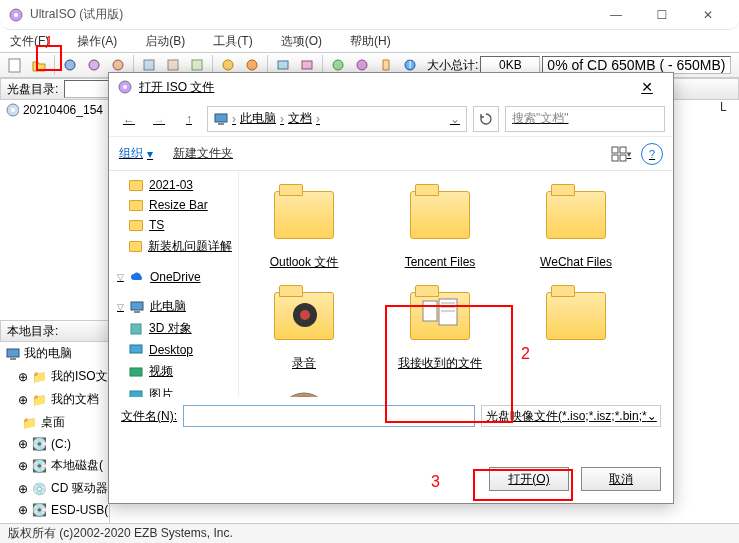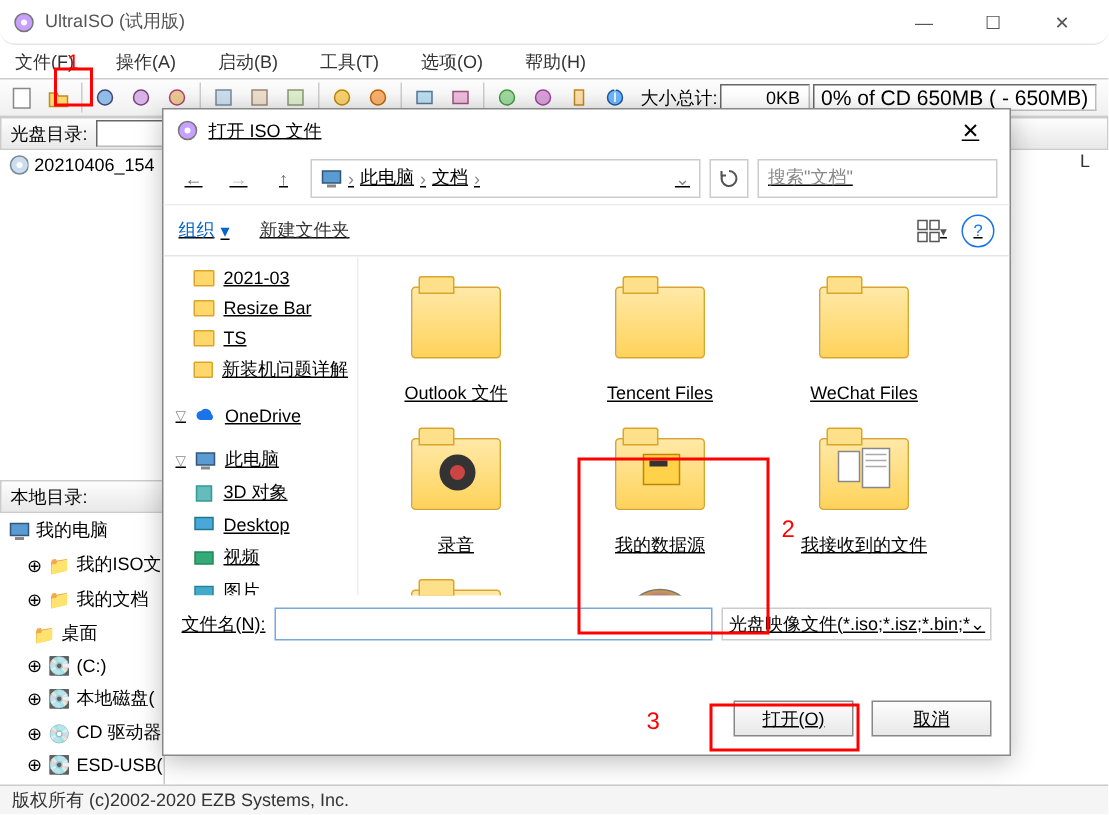--- a/index.html
+++ b/index.html
@@ -13,21 +13,21 @@
 
 .menubar { height: 22px; display: flex; align-items: flex-end; padding: 0 4px; position: relative; gap: 16px; }
 .menubar span { padding: 2px 6px; color: #333; }
 .red-box-1 { position: absolute; left: 36px; top: 45px; width: 26px; height: 26px; border: 2px solid red; z-index: 50; pointer-events: none; }
 .red-label-1 { position: absolute; left: 45px; top: 33px; color: red; font-size: 14px; z-index: 50; }
 
 .toolbar { height: 26px; display: flex; align-items: center; border-top: 1px solid #ccc; border-bottom: 1px solid #ccc; padding: 0 4px; gap: 2px; background: linear-gradient(#fdfdfd,#f0f0f0); }
 .toolbar .tb-btn { width: 22px; height: 22px; display: flex; align-items: center; justify-content: center; border: 1px solid transparent; }
 .toolbar .sep { width: 1px; height: 20px; background: #ccc; margin: 0 2px; }
 .toolbar .size-label { margin-left: 4px; }
-.toolbar .size-box { border: 1px inset #bbb; background: #fff; padding: 1px 6px; min-width: 60px; text-align: right; }
+.toolbar .size-box { border: 1px inset #bbb; background: #fff; padding: 1px 6px; min-width: 60px; text-align: center; }
 .toolbar .gauge { flex: 0 0 160px; height: 18px; border: 1px inset #bbb; background: #fff; font-size: 14px; display: flex; align-items: center; padding: 0 4px; white-space: nowrap; }
 
 .pane-header { height: 22px; background: linear-gradient(#fdfdfd,#e8e8e8); border: 1px solid #ccc; display: flex; align-items: center; padding: 0 6px; }
 .pane-header .combo { border: 1px inset #bbb; background: #fff; padding: 1px 4px; margin-left: 6px; min-width: 200px; height: 18px; }
 .tree-top { position: absolute; left: 0; top: 100px; width: 110px; height: 200px; border-right: 1px solid #ccc; }
 .tree-item { display: flex; align-items: center; gap: 4px; padding: 3px 6px; white-space: nowrap; }
 
 .local-header { position: absolute; left: 0; top: 320px; width: 110px; }
 .tree-bottom { position: absolute; left: 0; top: 342px; width: 110px; bottom: 20px; border-right: 1px solid #ccc; overflow: hidden; }
 
@@ -424,31 +424,20 @@
                 <circle cx="14" cy="14" r="12" fill="#333"></circle>
                 <circle cx="14" cy="14" r="5" fill="#c44"></circle>
               </svg>
             </div>
           </div>
           <div class="lbl">录音</div>
         </div>
       <div class="fitem">
           <div class="thumb">
             <div class="folder-lg">
-              <svg style="position:absolute;left:16px;top:8px" width="28" height="28">
-                <rect x="2" y="2" width="24" height="20" fill="#ffd24a" stroke="#b80"></rect>
-                <rect x="6" y="6" width="12" height="4" fill="#333"></rect>
-              </svg>
-            </div>
-          </div>
-          <div class="lbl">我的数据源</div>
-        </div>
-      <div class="fitem">
-          <div class="thumb">
-            <div class="folder-lg">
               <svg style="position:absolute;left:10px;top:4px" width="40" height="36">
                 <rect x="2" y="4" width="14" height="20" fill="#fff" stroke="#888"></rect>
                 <rect x="18" y="2" width="18" height="26" fill="#fff" stroke="#888"></rect>
                 <line x1="20" y1="6" x2="34" y2="6" stroke="#aaa"></line>
                 <line x1="20" y1="10" x2="34" y2="10" stroke="#aaa"></line>
                 <line x1="20" y1="14" x2="34" y2="14" stroke="#aaa"></line>
               </svg>
             </div>
           </div>
           <div class="lbl">我接收到的文件</div>

